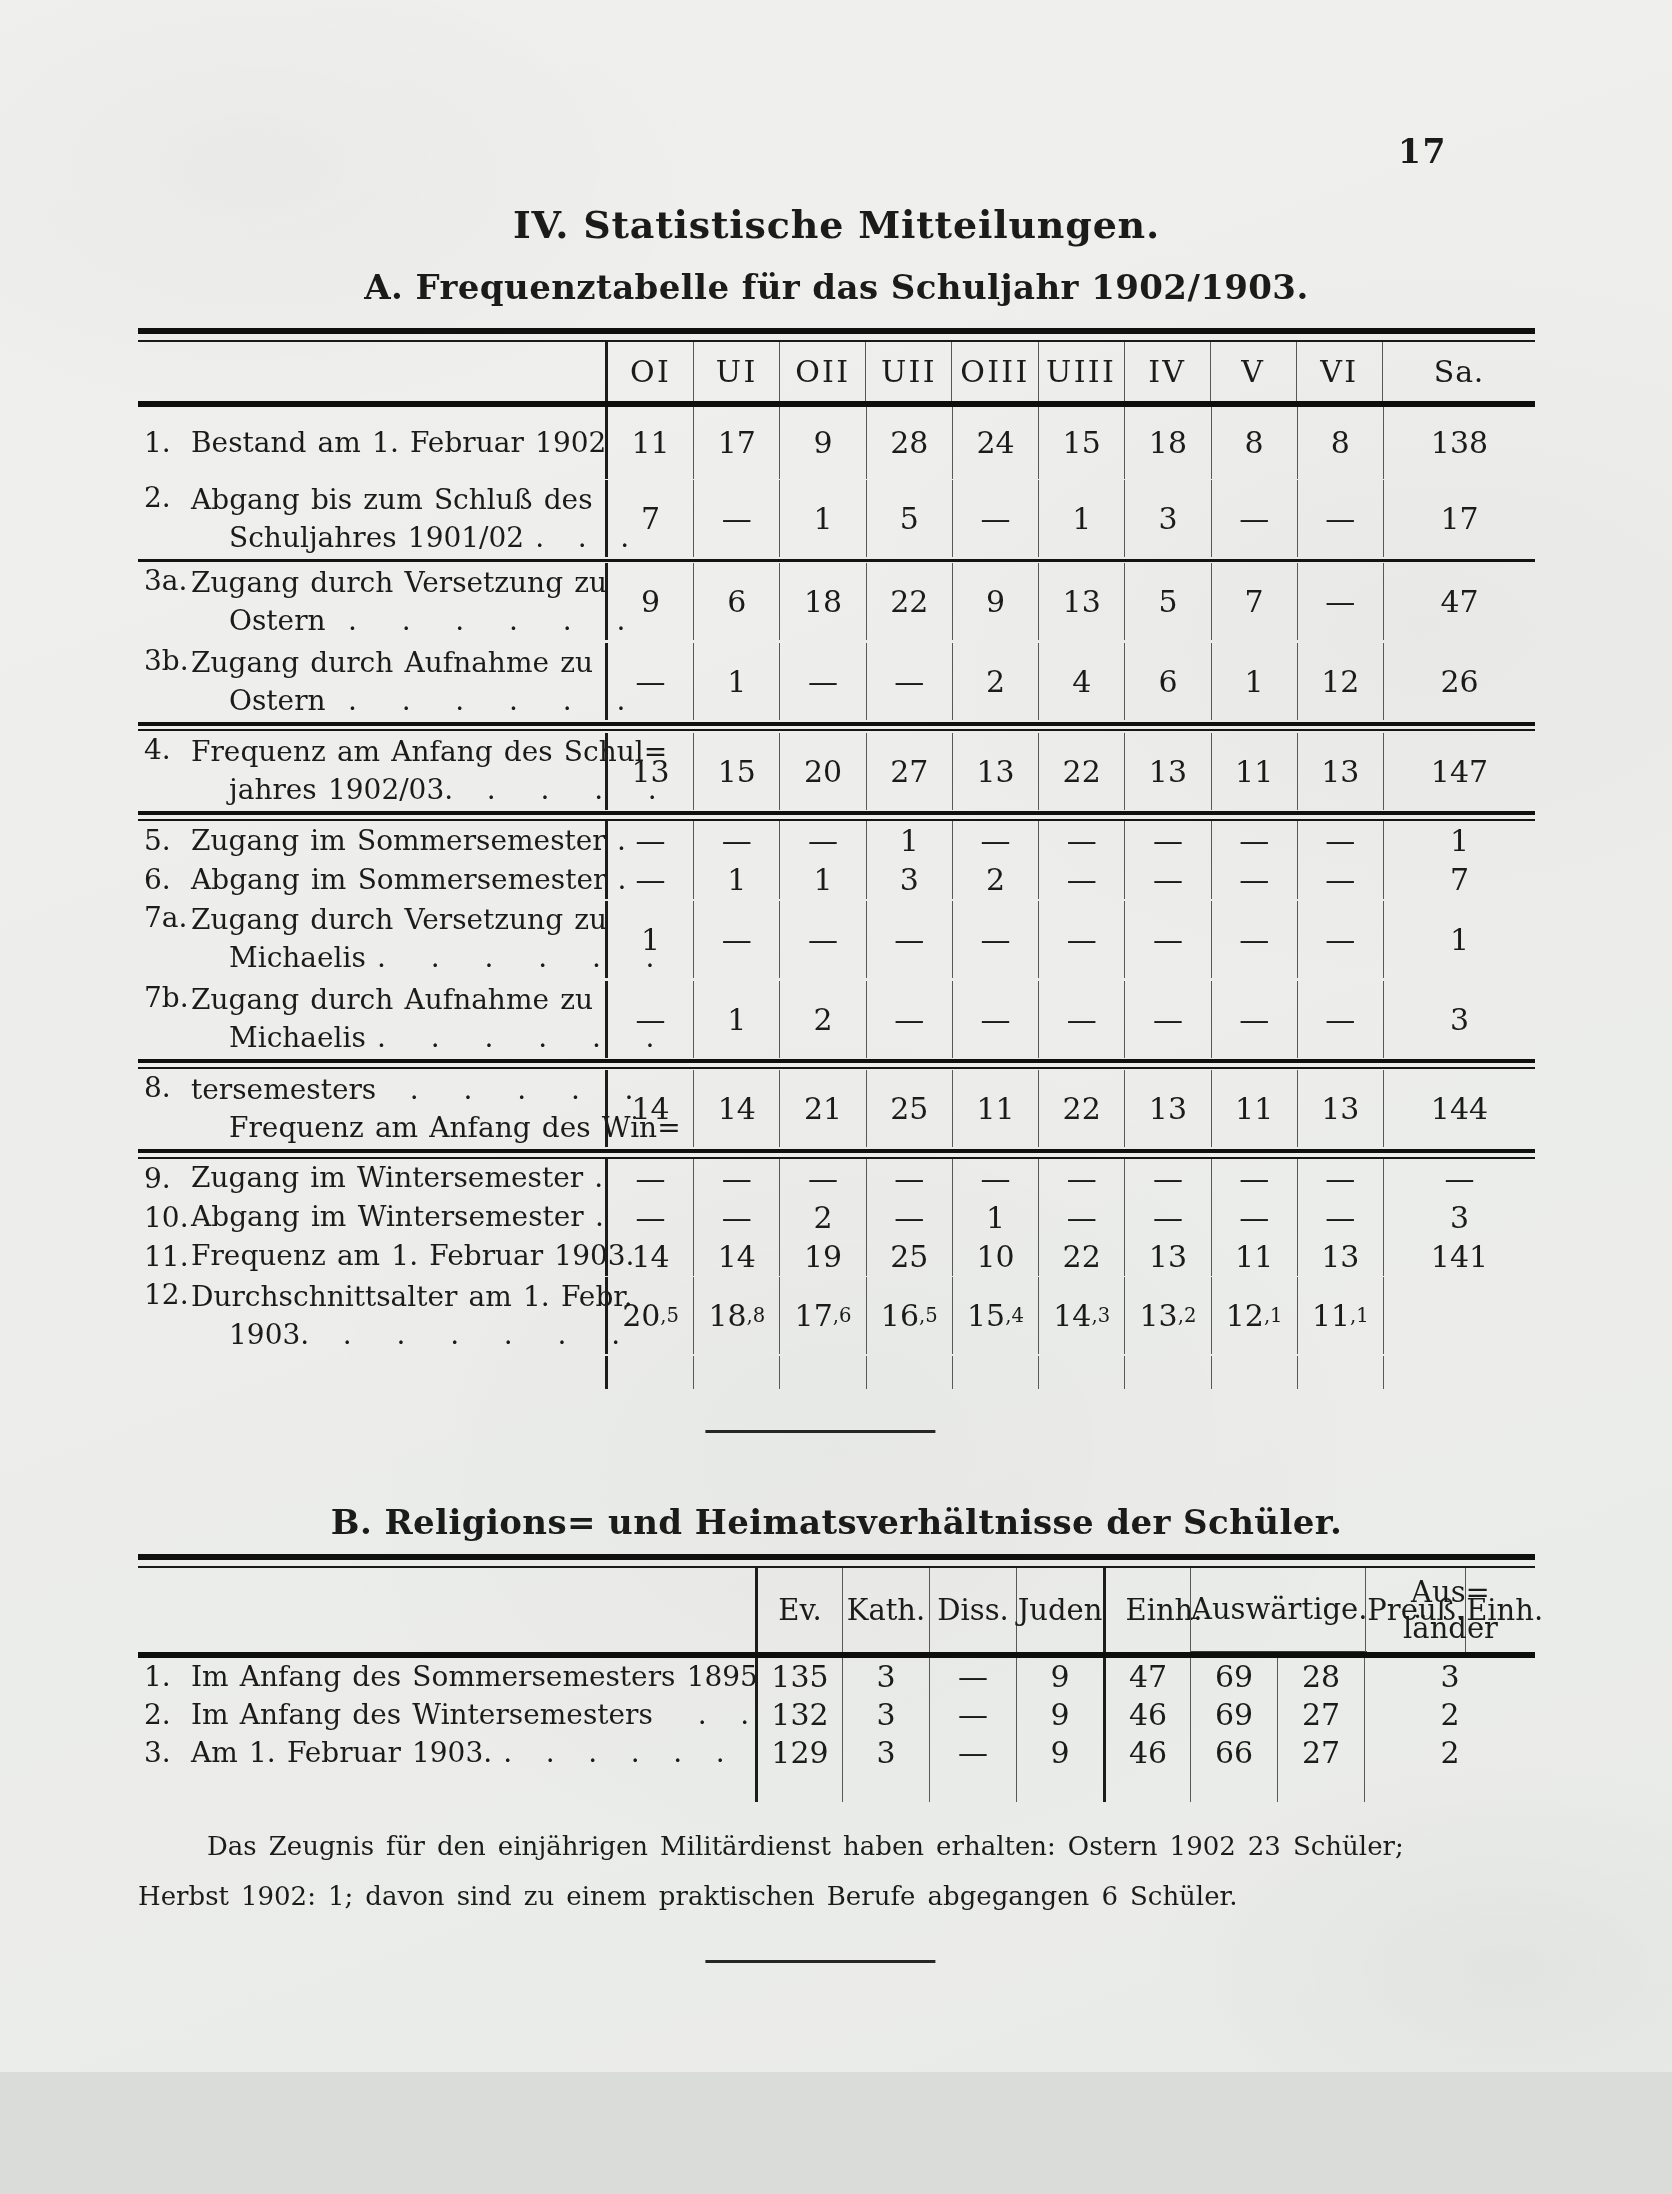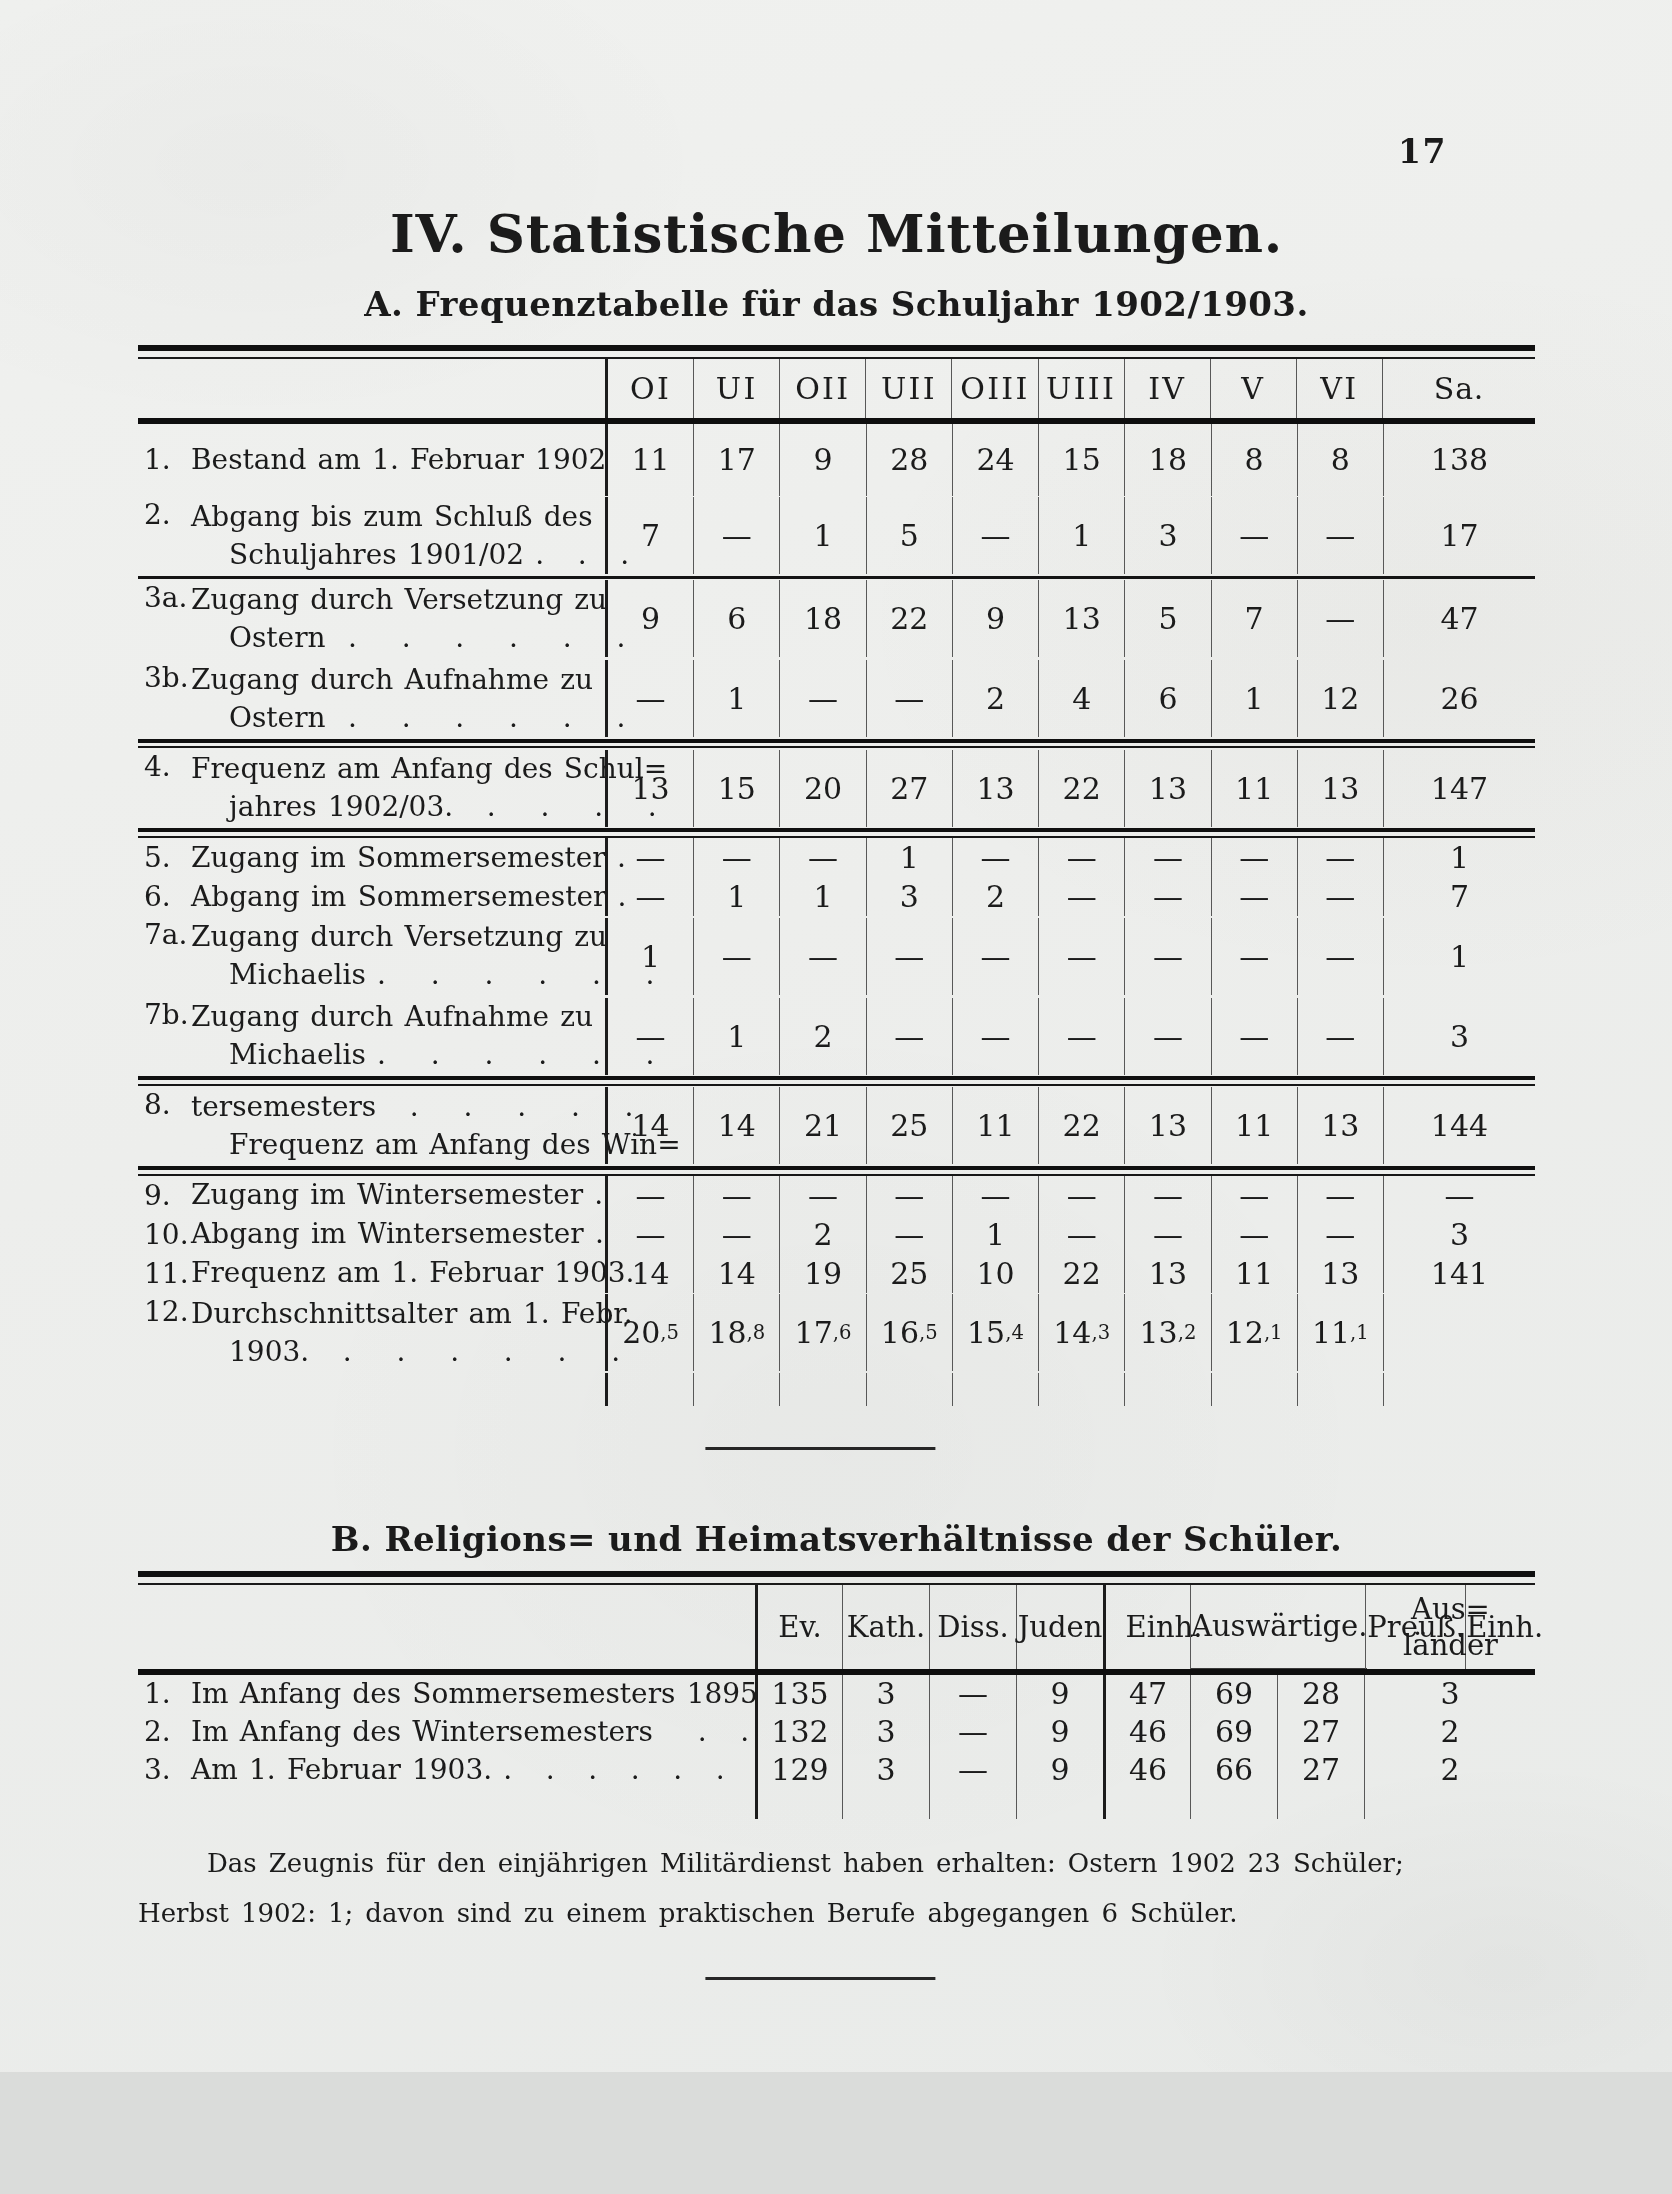--- a/index.html
+++ b/index.html
@@ -11,21 +11,21 @@
   }
   .texture{position:absolute;inset:0;pointer-events:none;
     background:
       radial-gradient(677px 376px at 15% 8%, rgba(0,0,0,0.025), transparent 70%),
       radial-gradient(828px 527px at 85% 30%, rgba(90,80,60,0.03), transparent 70%),
       radial-gradient(752px 602px at 50% 70%, rgba(0,0,0,0.02), transparent 75%),
       radial-gradient(527px 301px at 90% 95%, rgba(0,0,0,0.03), transparent 70%);
   }
   .pagenum{position:absolute;top:132px;right:226px;font-size:33px;font-weight:bold;letter-spacing:1.5px;}
   .content{position:absolute;left:138px;top:0;width:1397px;}
-  .title{margin:202px 0 0 0;text-align:center;font-size:53px;font-weight:bold;letter-spacing:0.8px;}
+  .title{margin:202px 0 0 0;text-align:center;font-size:38px;font-weight:bold;letter-spacing:0.8px;}
   .subtitle{margin:19.6px 0 0 0;text-align:center;font-size:34px;font-weight:bold;letter-spacing:0.4px;}
   .subtitle.b{margin-top:69px;}
 
   
   .rule-top{height:6px;border-top:6px solid #101010;border-bottom:2.3px solid #1a1a1a;}
   .rule-bh{border-top:6px solid #0e0e0e;height:0;}
   .sepS{border-top:3px solid #141414;height:0;}
   .sepD{height:3.8px;border-top:4.5px solid #101010;border-bottom:2.3px solid #161616;}
   .tableA{margin-top:21px;}
   .thead{display:flex;align-items:stretch;height:59px;}

